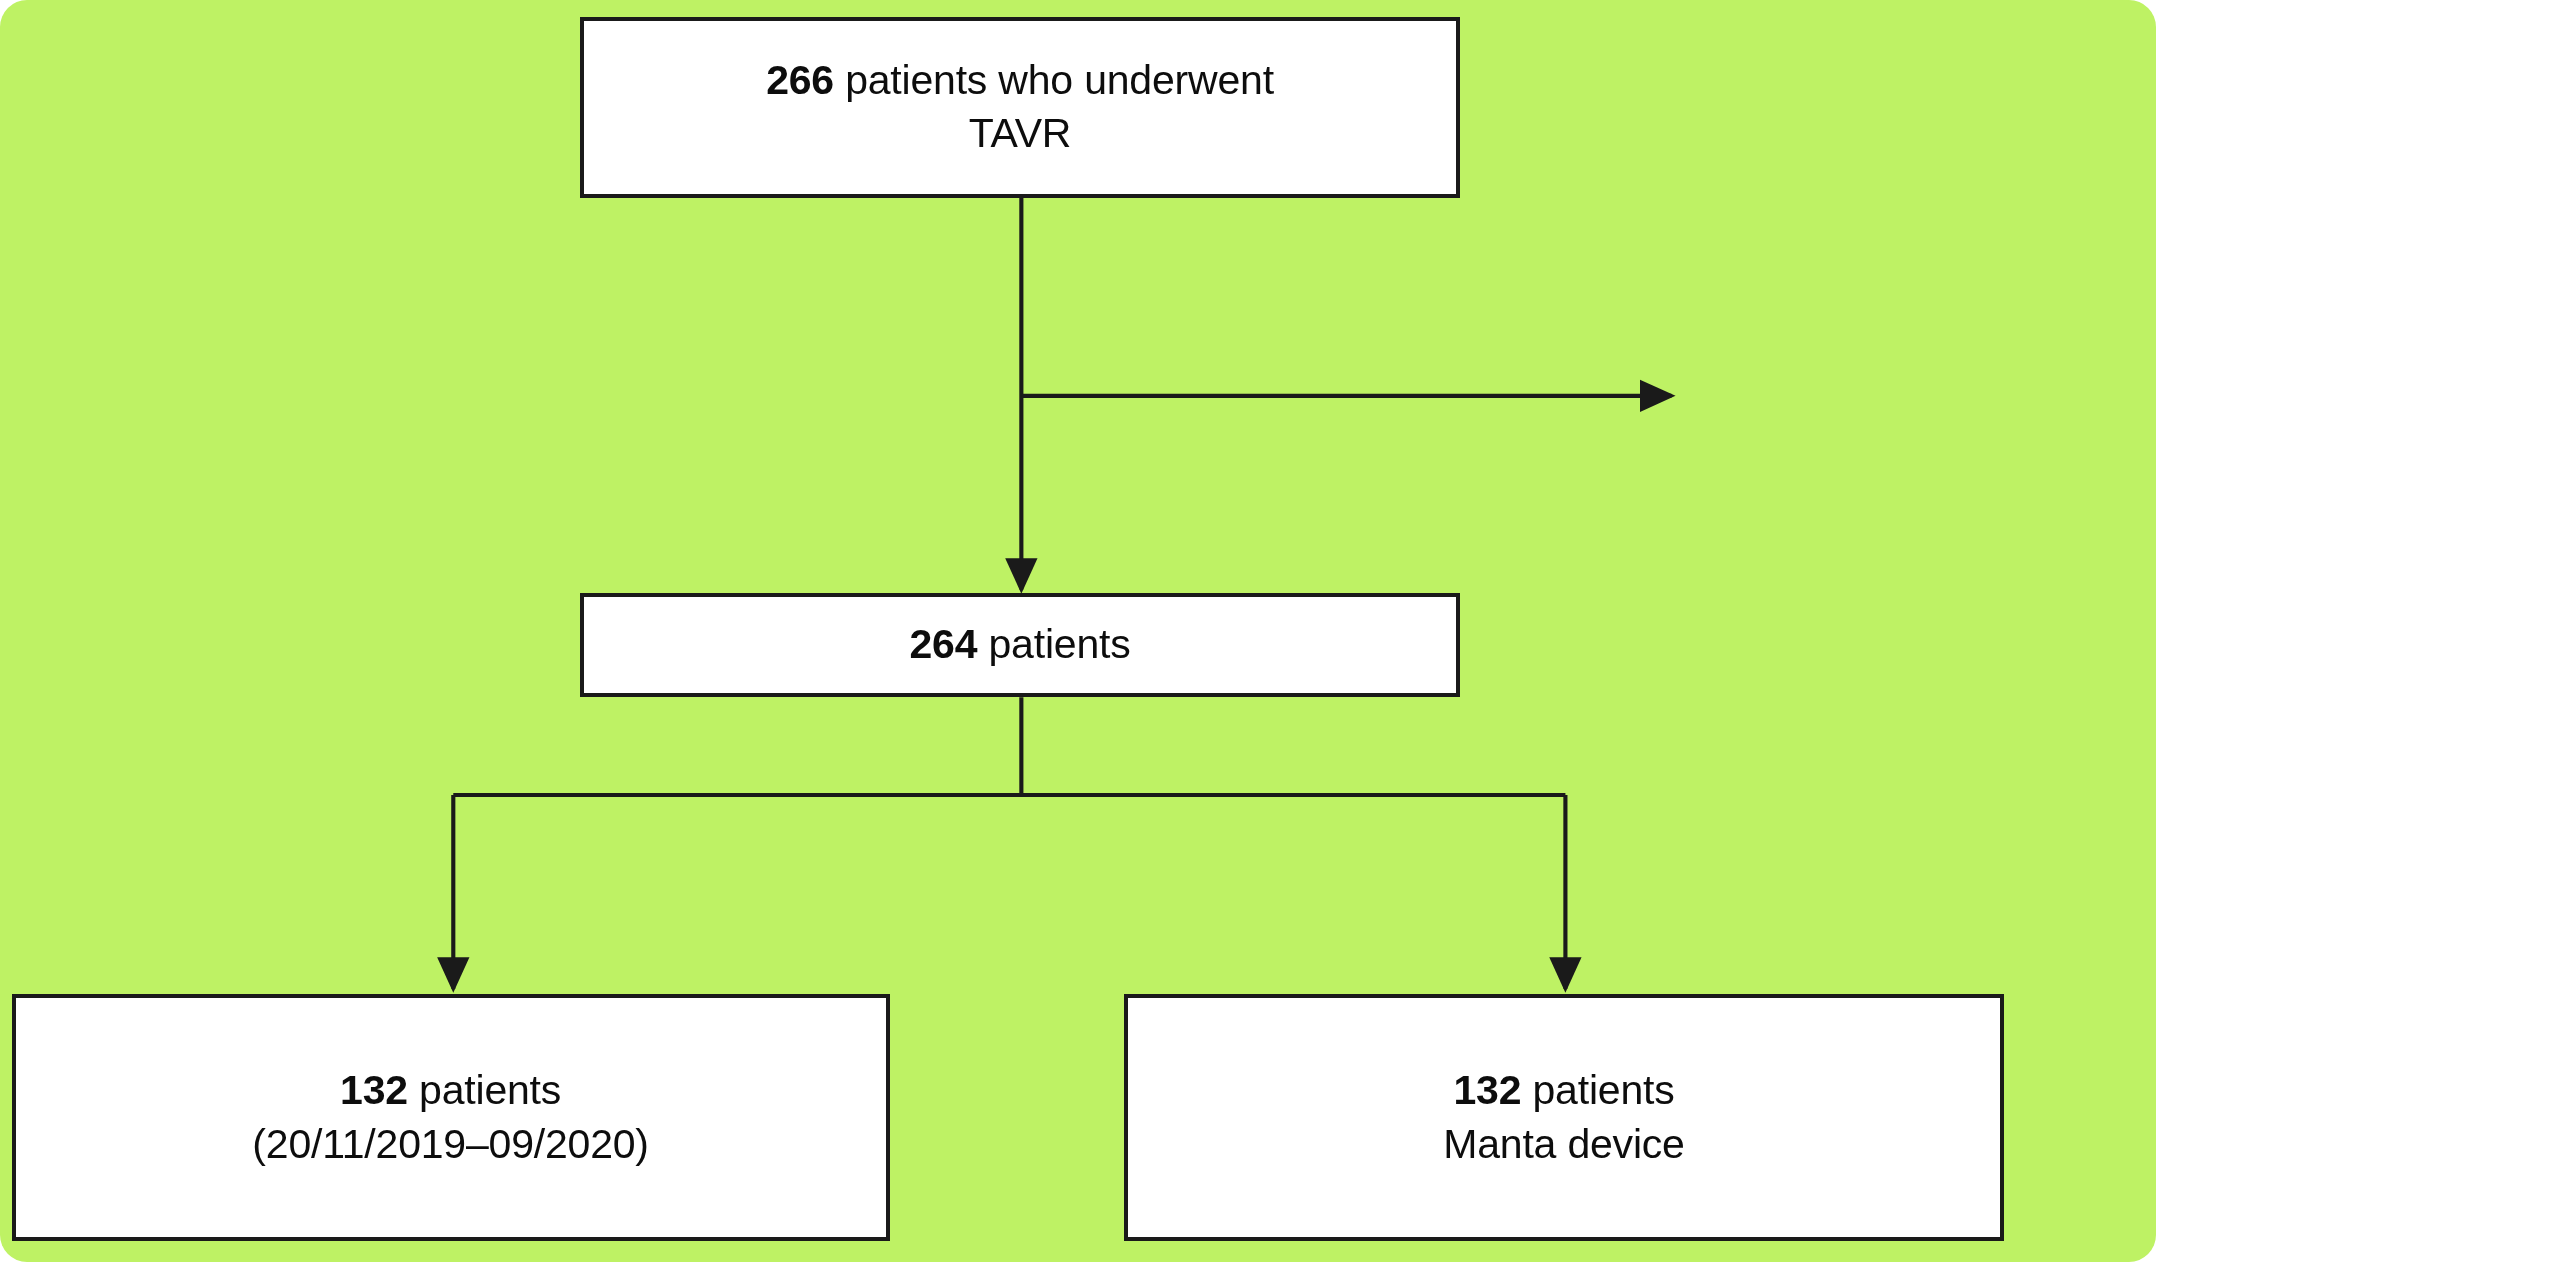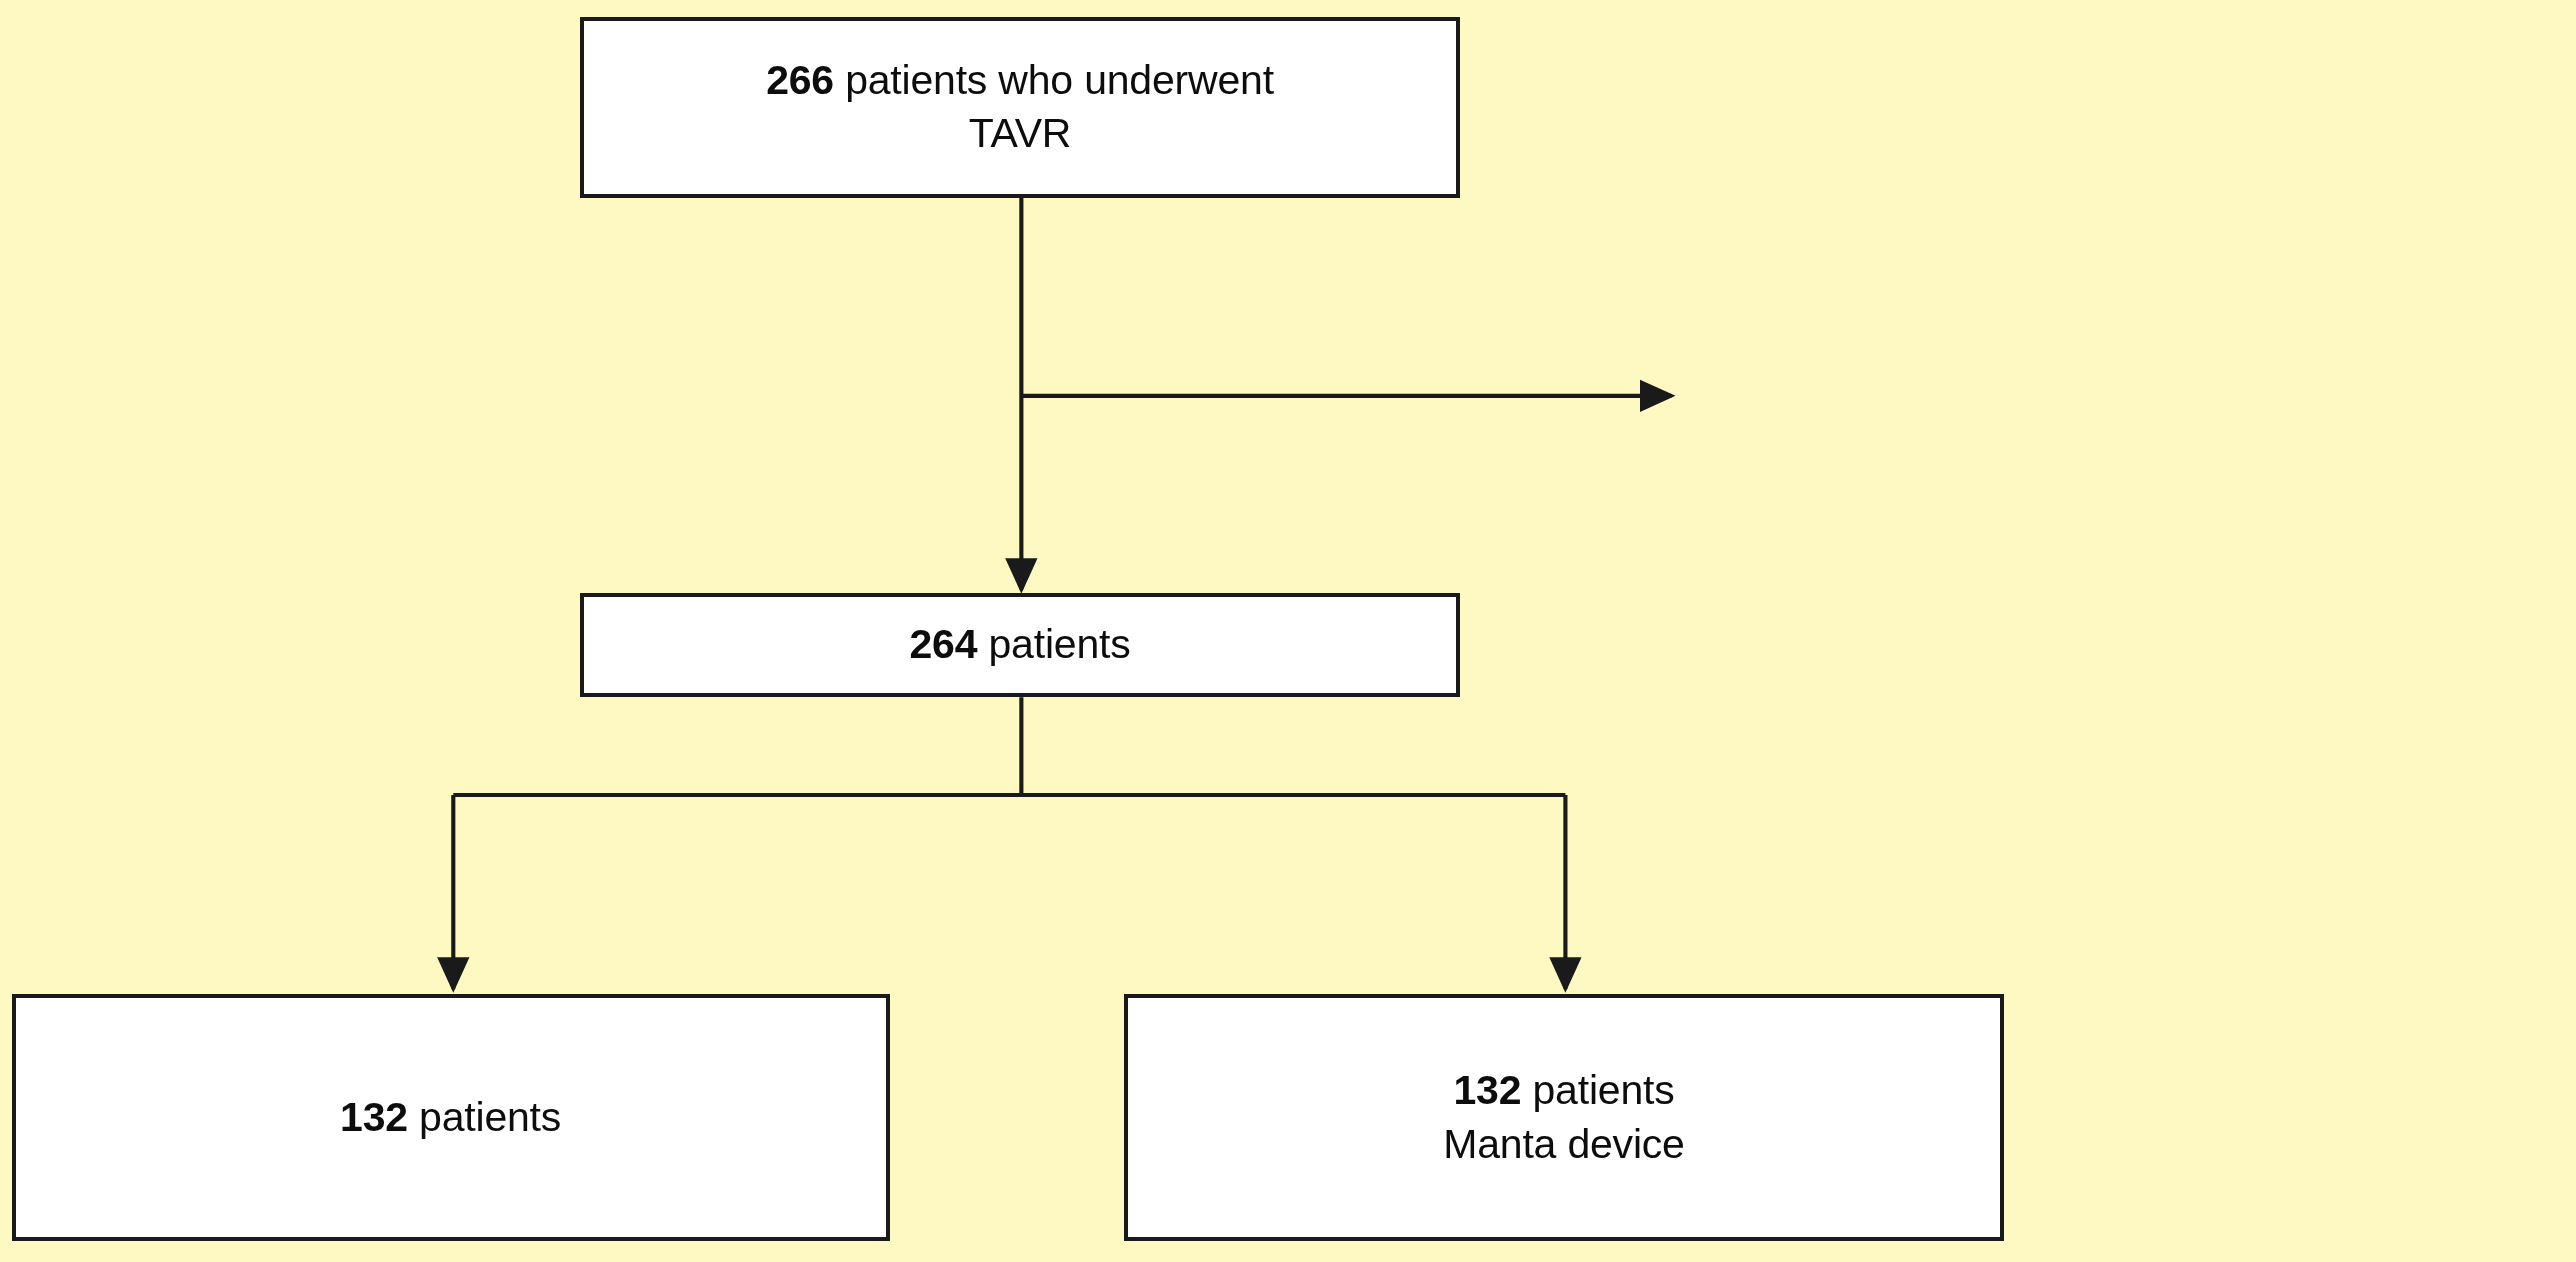--- a/index.html
+++ b/index.html
@@ -2,25 +2,26 @@
 <html style="font-size:13.3px"><head>
 <meta charset="utf-8">
 <style>
   html, body {
     margin: 0;
     padding: 0;
     background: #ffffff;
   }
   #flowchart-root {
     position: relative;
-    width: 2576px;
+    width: 2156px;
     height: 1262px;
-    background: #fef9c3;
+    background: #bef264;
     font-family: "Liberation Sans", sans-serif;
     overflow: hidden;
+    border-radius: 27px;
   }
   #edge-layer {
     position: absolute;
     left: 0;
     top: 0;
     width: 2576px;
     height: 1262px;
   }
   .node-box {
     position: absolute;
@@ -86,20 +87,21 @@
   <div class="node-box" id="node-eligible">
     <div class="node-line">
       <span class="count">264</span><span> patients</span>
     </div>
   </div>
 
   <div class="node-box" id="node-prostar">
     <div class="node-line">
       <span class="count">132</span><span> patients</span>
     </div>
+    <div class="node-line">(20/11/2019–09/2020)</div>
   </div>
 
   <div class="node-box" id="node-manta">
     <div class="node-line">
       <span class="count">132</span><span> patients</span>
     </div>
     <div class="node-line">Manta device</div>
   </div>
 
 </div>

